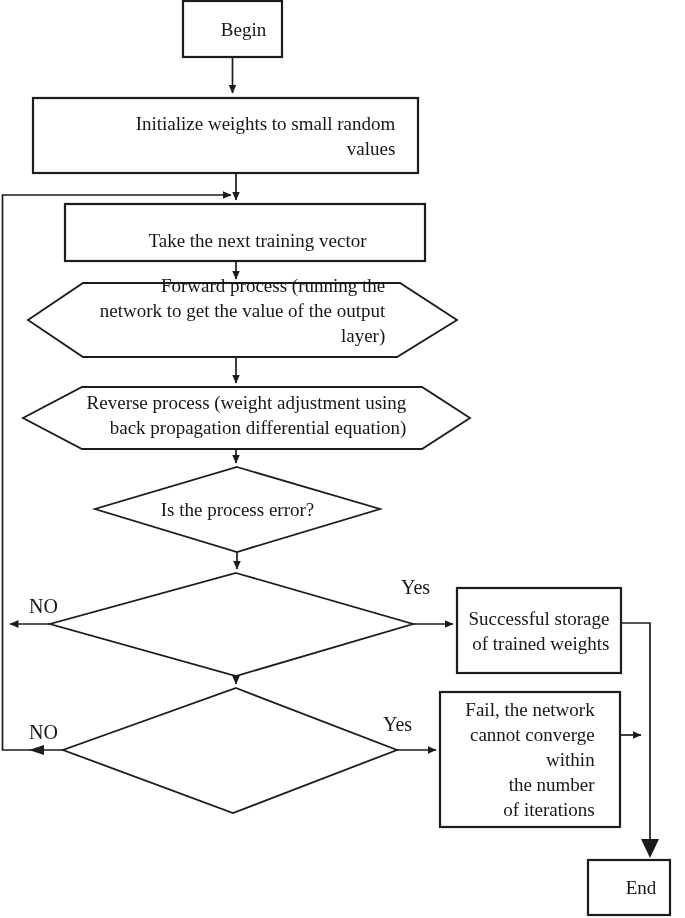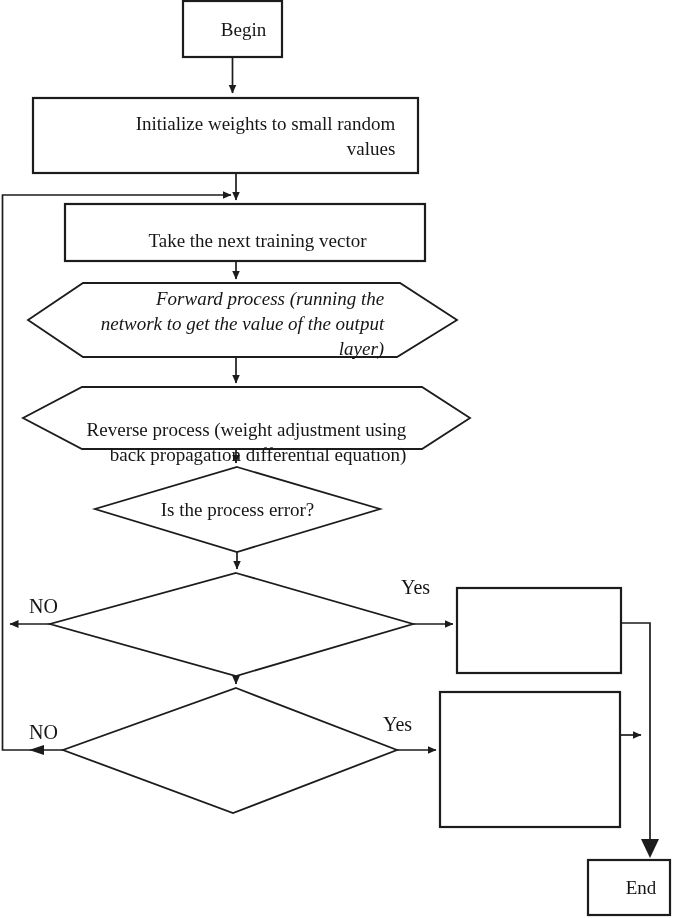--- a/index.html
+++ b/index.html
@@ -79,32 +79,39 @@
     <rect x="588" y="860" width="82" height="55" fill="#ffffff" stroke="#1c1c1c" stroke-width="2.2"></rect>
   </svg>
 
   <div class="node-label" style="left:183px; top:1px; width:99px; height:56px; padding-left:22px;">Begin</div>
 
   <div class="node-label" style="left:33px; top:98px; width:385px; height:75px;margin-left:40px;">Initialize weights to small random
 values</div>
 
   <div class="node-label" style="left:65px; top:204px; width:360px; height:72px; padding-left:25px;">Take the next training vector</div>
 
-  <div class="node-label" style="left:28px; top:278px; width:429px; height:90px;font-style:italic;">Forward process (running the
+  <div class="node-label" style="left:28px; top:265px; width:429px; height:90px;">Forward process (running the
 network to get the value of the output
 layer)</div>
 
-  <div class="node-label" style="left:23px; top:409px; width:447px; height:66px;">Reverse process (weight adjustment using
+  <div class="node-label" style="left:23px; top:382px; width:447px; height:66px;">Reverse process (weight adjustment using
 back propagation differential equation)</div>
 
   <div class="node-label" style="left:95px; top:467px; width:285px; height:85px;">Is the process error?</div>
 
 
 
+  <div class="node-label" style="left:457px; top:588px; width:164px; height:85px;">Successful storage
+of trained weights</div>
 
+  <div class="node-label" style="left:440px; top:692px; width:180px; height:135px;">Fail, the network
+cannot converge
+within
+the number
+of iterations</div>
 
   <div class="node-label" style="left:588px; top:860px; width:82px; height:55px; padding-left:24px;">End</div>
 
   <div class="branch-label" style="left:29px; top:595px;">NO</div>
 
   <div class="branch-label" style="left:401px; top:576px;">Yes</div>
 
   <div class="branch-label" style="left:29px; top:721px;">NO</div>
 
   <div class="branch-label" style="left:383px; top:713px;">Yes</div>

